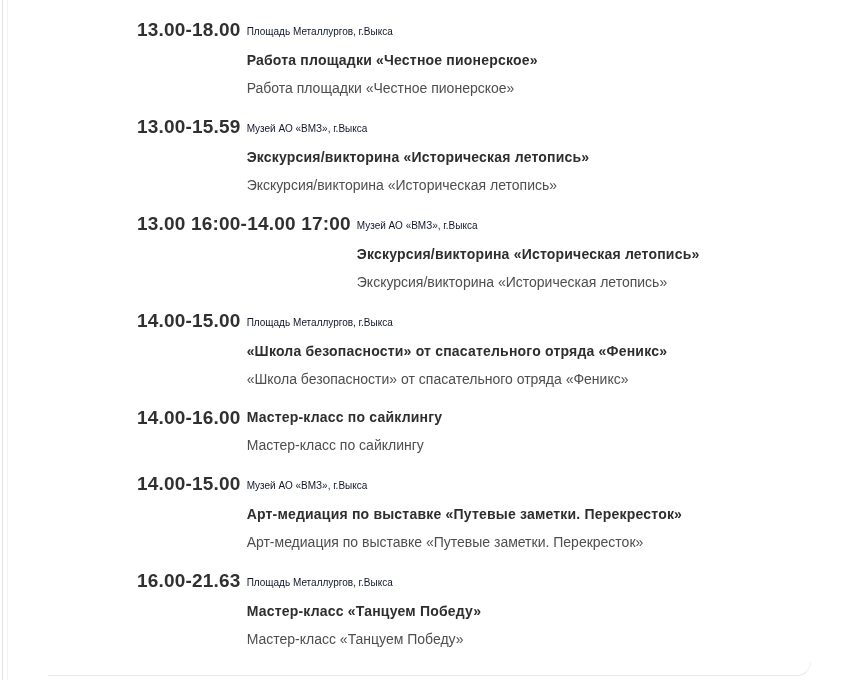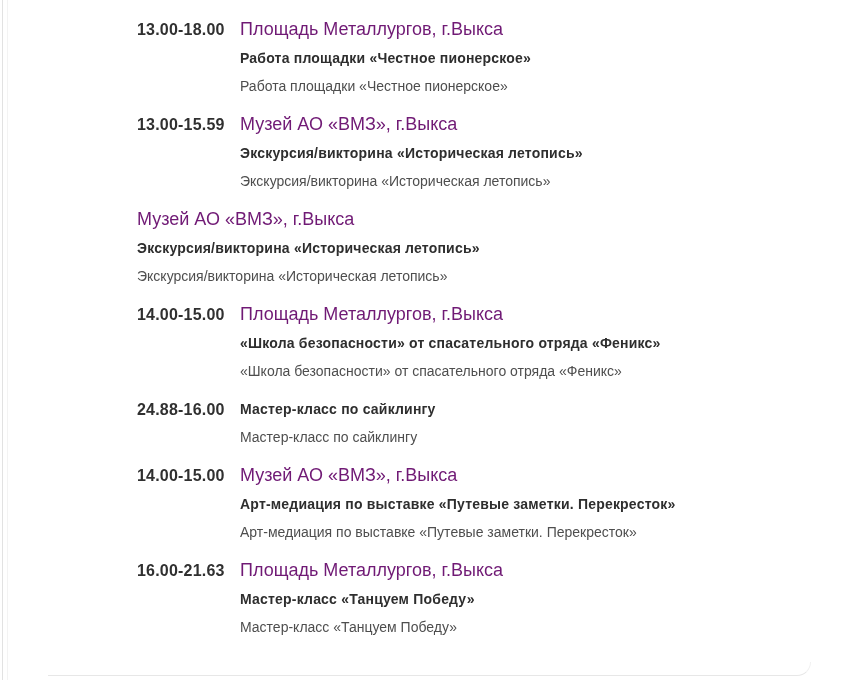--- a/index.html
+++ b/index.html
@@ -33,35 +33,35 @@
     padding: 21px 20px 0 137px;
     box-sizing: border-box;
   }
   .event-row {
     display: grid;
     grid-template-columns: minmax(103px, max-content) 1fr;
     align-items: start;
     margin-bottom: 21px;
   }
   .event-time {
-    font-size: 16px;
+    font-size: 19px;
     font-weight: bold;
     color: #303030;
     line-height: 17px;
     padding-right: 6px;
     white-space: nowrap;
     letter-spacing: 0.2px;
   }
   .event-body {
     min-width: 0;
   }
   .event-location {
     display: inline-block;
-    font-size: 18px;
-    color: #701a75;
+    font-size: 10px;
+    color: #0f172a;
     line-height: 17px;
     text-decoration: none;
     margin: 0 0 12px 0;
     cursor: pointer;
   }
   .event-title {
     font-size: 14px;
     font-weight: bold;
     color: #2e2e2e;
     line-height: 17px;
@@ -105,38 +105,39 @@
     <div class="event-row">
       <div class="event-time">13.00-15.59</div>
       <div class="event-body">
         <a class="event-location">Музей АО «ВМЗ», г.Выкса</a>
         <p class="event-title">Экскурсия/викторина «Историческая летопись»</p>
         <p class="event-desc">Экскурсия/викторина «Историческая летопись»</p>
       </div>
     </div>
 
     <div class="event-row">
+      <div class="event-time">13.00 16:00-14.00 17:00</div>
       <div class="event-body">
         <a class="event-location">Музей АО «ВМЗ», г.Выкса</a>
         <p class="event-title">Экскурсия/викторина «Историческая летопись»</p>
         <p class="event-desc">Экскурсия/викторина «Историческая летопись»</p>
       </div>
     </div>
 
     <div class="event-row">
       <div class="event-time">14.00-15.00</div>
       <div class="event-body">
         <a class="event-location">Площадь Металлургов, г.Выкса</a>
         <p class="event-title">«Школа безопасности» от спасательного отряда «Феникс»</p>
         <p class="event-desc">«Школа безопасности» от спасательного отряда «Феникс»</p>
       </div>
     </div>
 
     <div class="event-row">
-      <div class="event-time">24.88-16.00</div>
+      <div class="event-time">14.00-16.00</div>
       <div class="event-body">
         <p class="event-title">Мастер-класс по сайклингу</p>
         <p class="event-desc">Мастер-класс по сайклингу</p>
       </div>
     </div>
 
     <div class="event-row">
       <div class="event-time">14.00-15.00</div>
       <div class="event-body">
         <a class="event-location">Музей АО «ВМЗ», г.Выкса</a>

